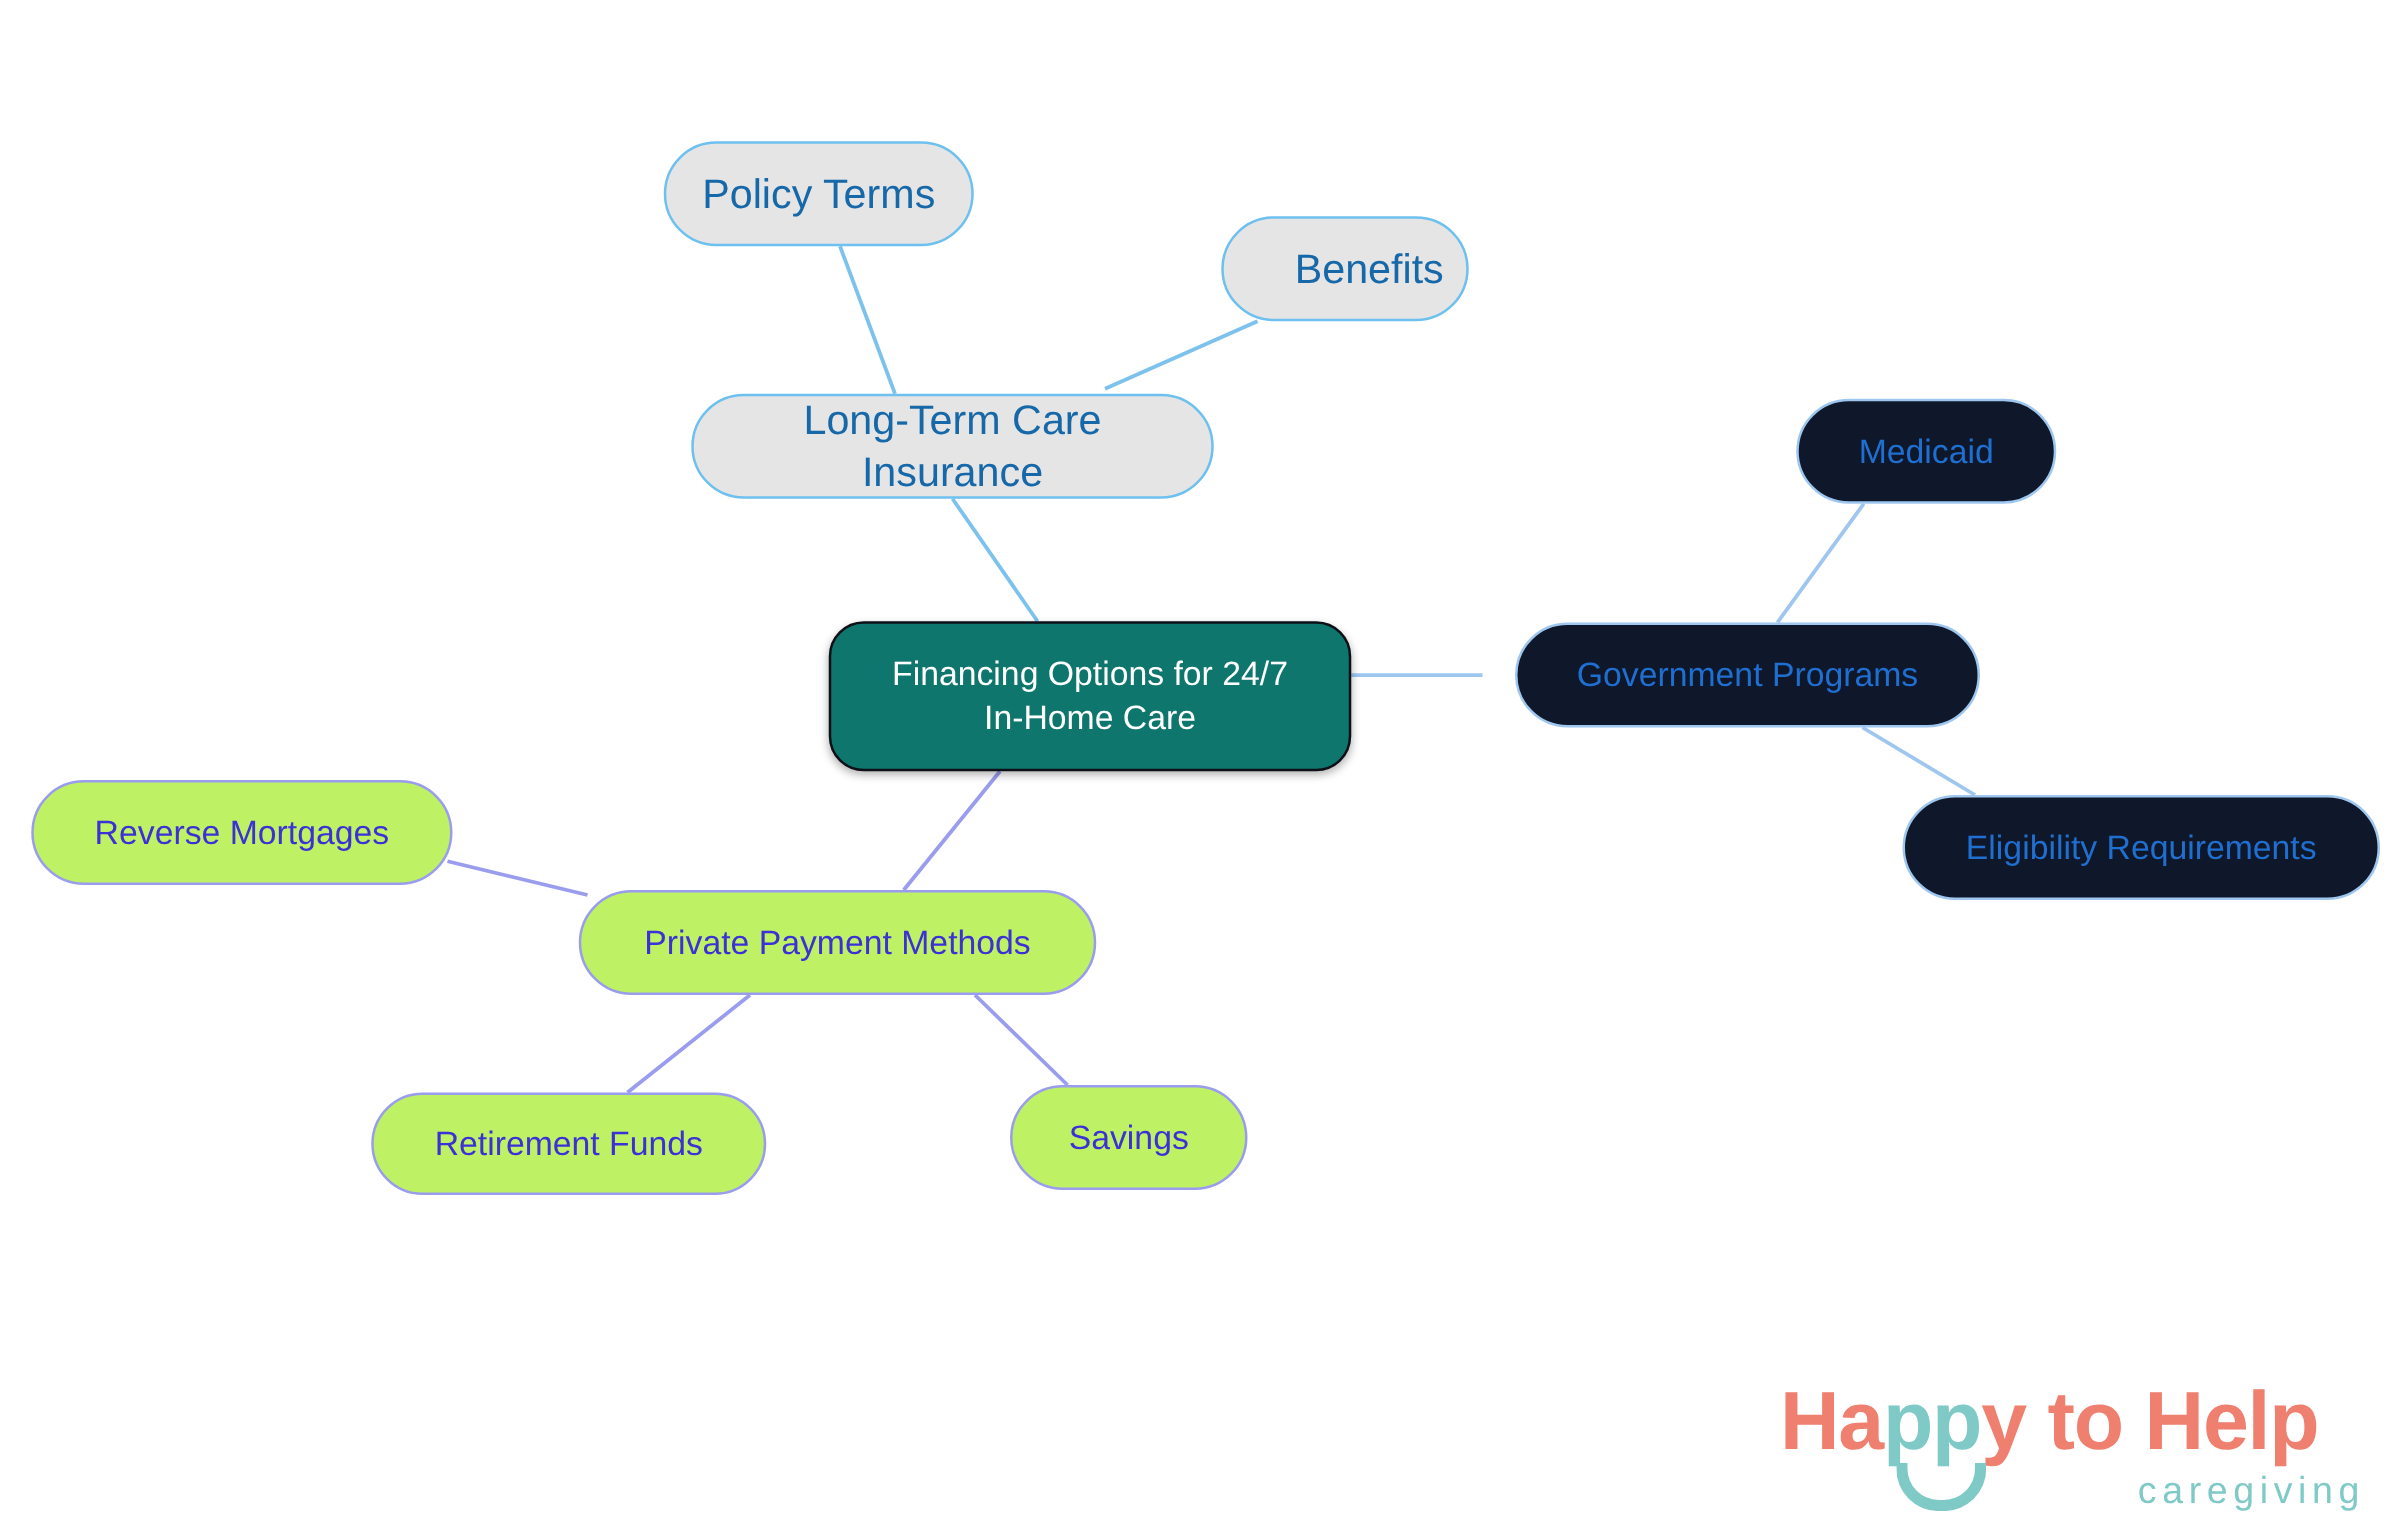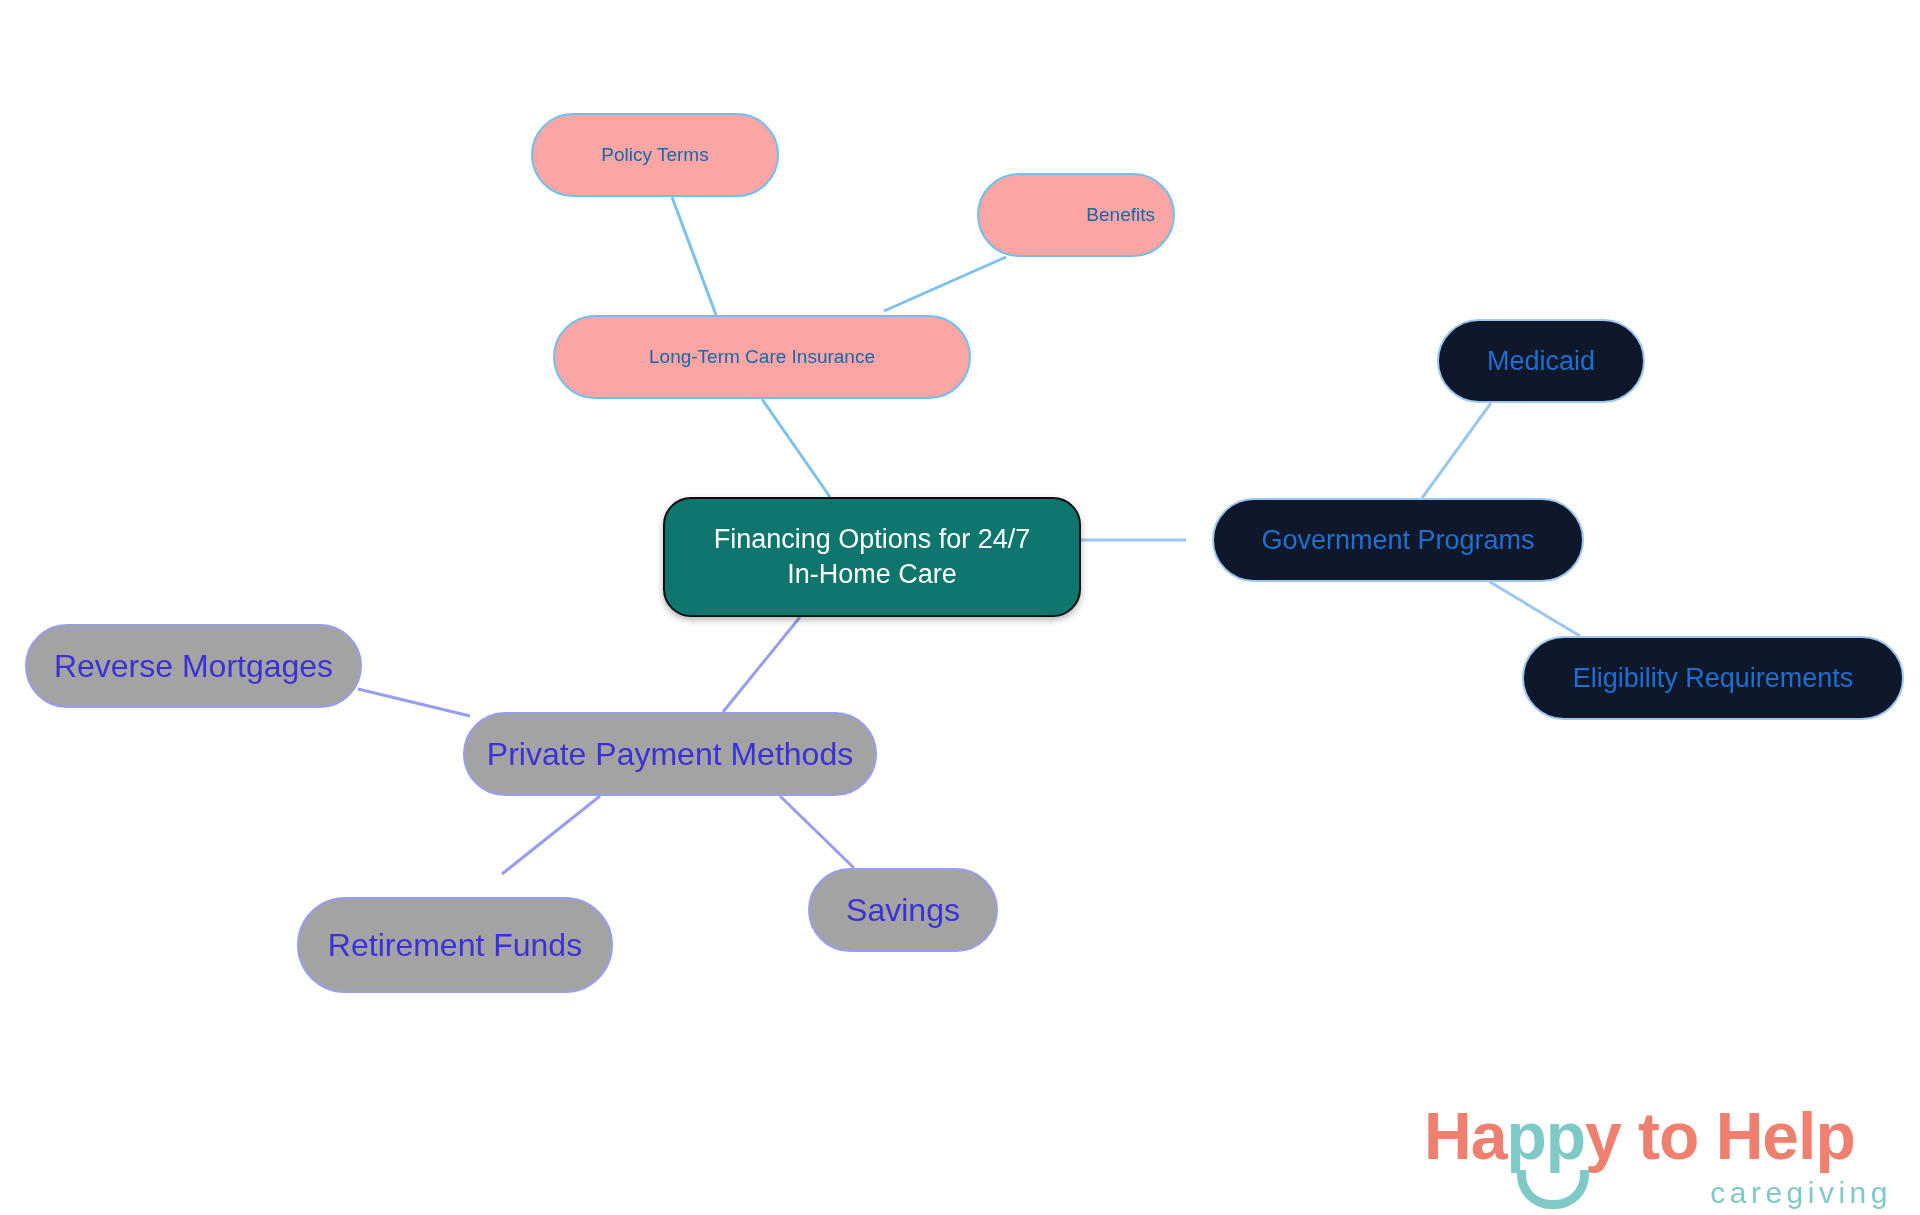--- a/index.html
+++ b/index.html
@@ -42,36 +42,36 @@
   }
   .node.root {
     background: #0f766e;
     border-color: #0d1117;
     color: #ffffff;
     border-radius: 28px;
     font-size: 27px;
     box-shadow: 0 3px 7px rgba(0,0,0,0.30);
   }
   .node.blue-mid {
-    background: #fca5a5;
+    background: #e5e5e5;
     border-color: #6ec0ef;
     color: #1668a8;
-    font-size: 19px;
+    font-size: 33px;
   }
   .node.blue-light {
     background: #0f172a;
     border-color: #9ec6ef;
     color: #1f6fd0;
     font-size: 27px;
   }
   .node.purple {
-    background: #a3a3a3;
+    background: #bef264;
     border-color: #9a9cee;
     color: #3b31d6;
-    font-size: 32px;
+    font-size: 27px;
   }
   
   #logo {
     position: absolute;
     left: 1424px;
     top: 1098px;
     width: 470px;
     height: 108px;
   }
   #logo-wordmark {
@@ -165,21 +165,21 @@
   </div>
 
   <div class="node purple" style="left:25px; top:624px; width:337px; height:84px;">
     <span>Reverse Mortgages</span>
   </div>
 
   <div class="node purple" style="left:463px; top:712px; width:414px; height:84px;justify-content:center;">
     <span>Private Payment Methods</span>
   </div>
 
-  <div class="node purple" style="left:297px; top:874px; width:316px; height:96px;margin-top:23px;">
+  <div class="node purple" style="left:297px; top:874px; width:316px; height:82px;">
     <span>Retirement Funds</span>
   </div>
 
   <div class="node purple" style="left:808px; top:868px; width:190px; height:84px;">
     <span>Savings</span>
   </div>
 
   <div id="logo">
     <div id="logo-wordmark"><span>Ha</span><span class="teal">pp</span><span>y to Help</span></div>
     <div id="logo-smile"></div>

